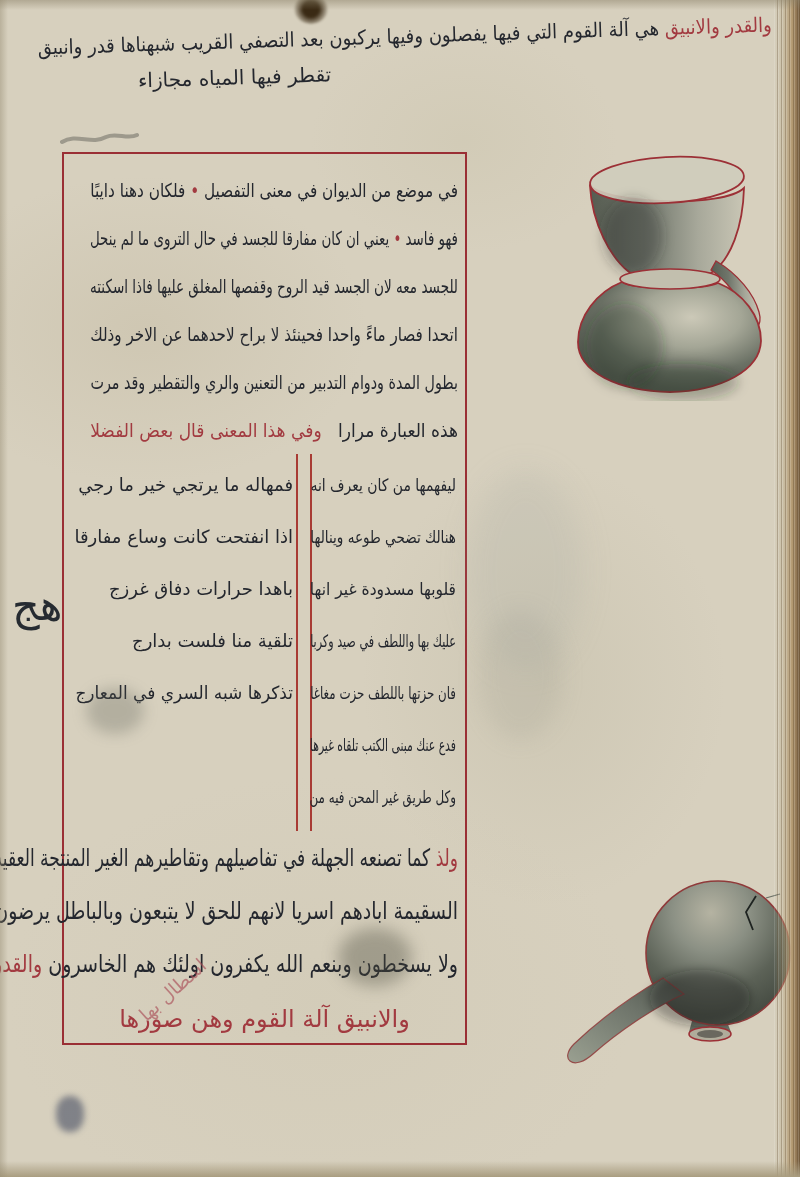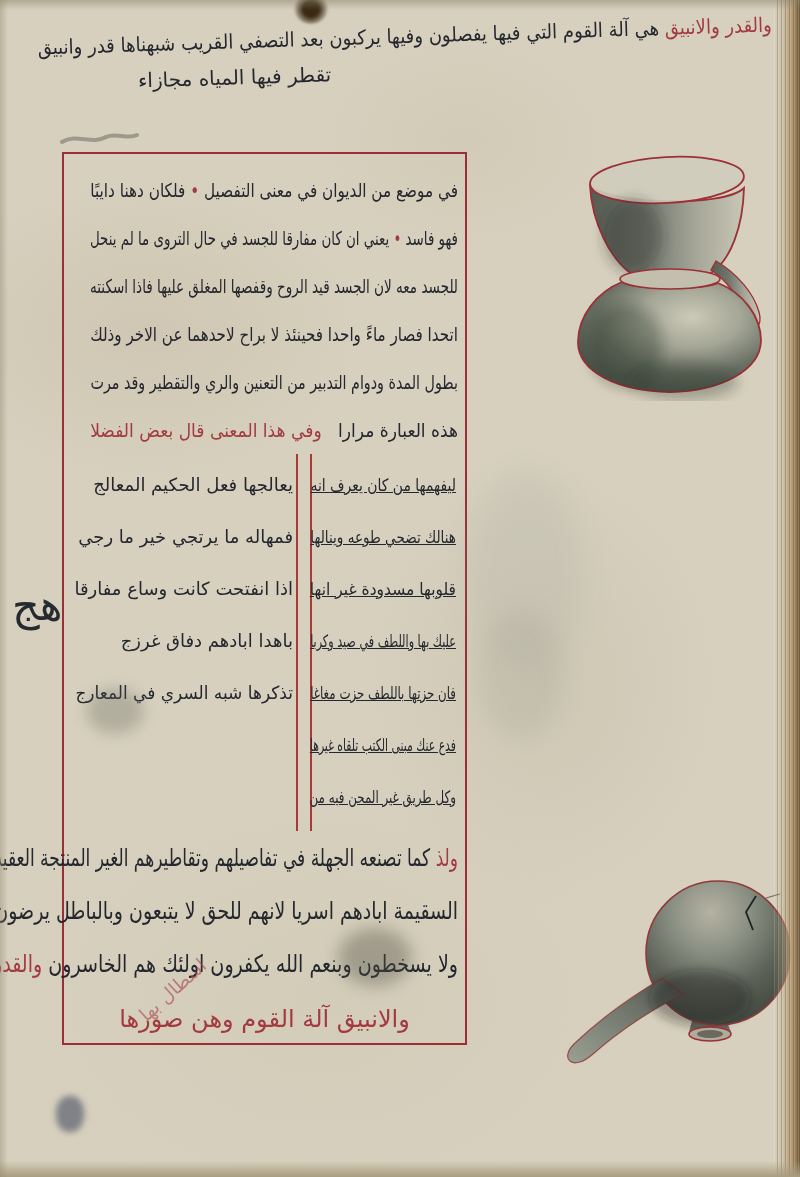--- a/index.html
+++ b/index.html
@@ -18,21 +18,21 @@
   .fit{display:block;white-space:nowrap;transform-origin:right center;}
   .red{color:#a23a40;}
   
   .margin-note{position:absolute;left:38px;top:16px;width:734px;transform:rotate(-1.8deg);font-size:20px;}
   .margin-note .l1{height:40px;line-height:40px;}
   .margin-note .l2{position:absolute;left:0;top:38px;width:292px;height:36px;line-height:36px;}
   
   .text-frame{position:absolute;left:62px;top:152px;width:401px;height:889px;border:2px solid #9a2f35;}
   .para1{position:absolute;top:12px;left:7px;right:7px;font-size:19px;}
   .para1 .tline{height:48px;line-height:48px;}
-  .verse-col-right{position:absolute;top:305px;right:9px;width:146px;font-size:17px;text-decoration:underline;}
+  .verse-col-right{position:absolute;top:305px;right:9px;width:146px;font-size:17px;}
   .verse-col-left{position:absolute;top:305px;left:11px;width:218px;font-size:18px;}
   .vline{height:52px;line-height:52px;}
   .col-rule{position:absolute;top:300px;height:377px;width:2px;background:#a83b34;}
   .rule-a{left:232px;} .rule-b{left:246px;}
   .para2{position:absolute;top:678px;left:7px;right:7px;font-size:24px;}
   .para2 .tline{height:53px;line-height:53px;}
   .closing{position:absolute;top:843px;left:0;right:0;text-align:center;font-size:24px;color:#a23a40;height:44px;line-height:44px;}
   
   .side-mark{position:absolute;left:12px;top:580px;font-size:43px;color:#262b31;}
   .bottom-note{position:absolute;left:84px;top:1062px;width:170px;transform:rotate(-42deg);transform-origin:left bottom;
@@ -93,24 +93,24 @@
       <div class="vline fit" style="transform: scaleX(0.82);">ليفهمها من كان يعرف انه</div>
       <div class="vline fit" style="transform: scaleX(0.798);">هنالك تضحي طوعه وينالها</div>
       <div class="vline fit" style="transform: scaleX(0.912);">قلوبها مسدودة غير انها</div>
       <div class="vline fit" style="transform: scaleX(0.658);">عليك بها واللطف في صيد وكربا</div>
       <div class="vline fit" style="transform: scaleX(0.695);">فان حزتها باللطف حزت مغاغا</div>
       <div class="vline fit" style="transform: scaleX(0.638);">فدع عنك مبنى الكتب تلقاه غيرها</div>
       <div class="vline fit" style="transform: scaleX(0.699);">وكل طريق غير المحن فيه من</div>
     </div>
 
     <div class="verse-col-left rtl">
-      <div class="vline fit" style="transform: scaleX(1);">يعالجها فعل الحكيم المعالج</div>
       <div class="vline fit" style="transform: scaleX(1); margin-left: 27px;">فمهاله ما يرتجي خير ما رجي</div>
       <div class="vline fit" style="transform: scaleX(1);">اذا انفتحت كانت وساع مفارقا</div>
-      <div class="vline fit" style="transform: scaleX(1);">باهدا ابادهم دفاق غرزج</div>
+      <div class="vline fit" style="transform: scaleX(1);">باهدا حرارات دفاق غرزج</div>
+      <div class="vline fit" style="transform: scaleX(1);">تلقية منا فلست بدارج</div>
       <div class="vline fit" style="transform: scaleX(0.944);">تذكرها شبه السري في المعارج</div>
     </div>
 
     <div class="para2 rtl">
       <div class="tline fit" style="transform: scaleX(0.71);"><span class="red">ولذ</span> <span>كما تصنعه الجهلة في تفاصيلهم وتقاطيرهم الغير المنتجة العقية</span></div>
       <div class="tline fit" style="transform: scaleX(0.791);">السقيمة ابادهم اسريا لانهم للحق لا يتبعون وبالباطل يرضون</div>
       <div class="tline fit" style="transform: scaleX(0.795);"><span>ولا يسخطون وبنعم الله يكفرون اولئك هم الخاسرون</span> <span class="red">والقدر</span></div>
     </div>
 
     <div class="closing rtl">والانبيق آلة القوم وهن صورها</div>

